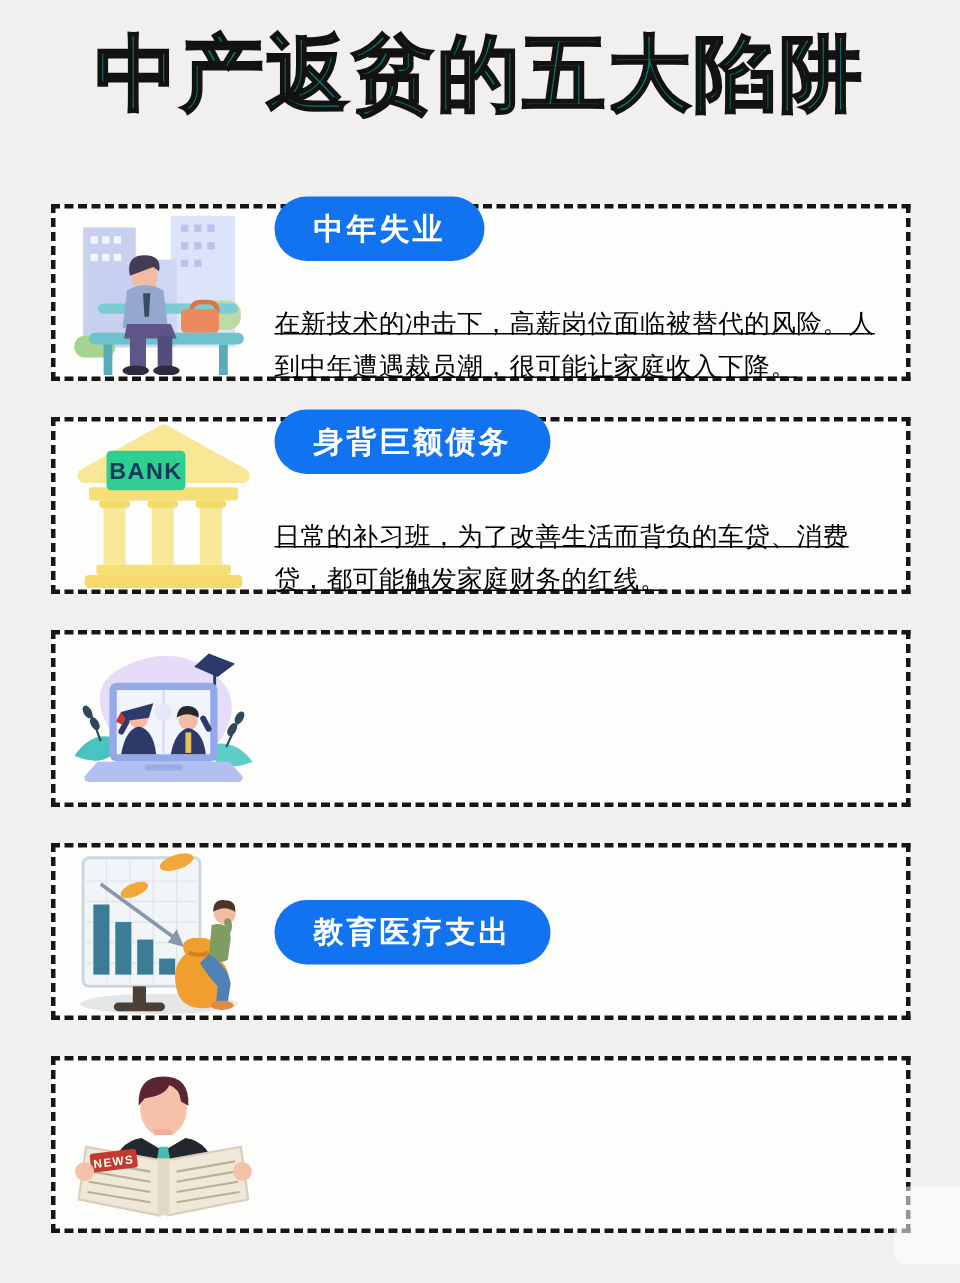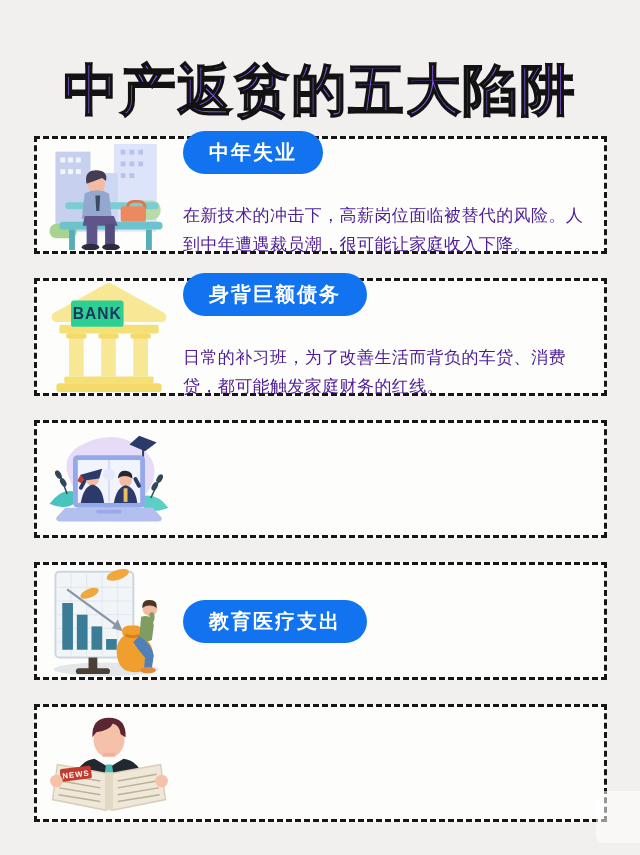--- a/index.html
+++ b/index.html
@@ -4,32 +4,32 @@
 <style>
   * { box-sizing: border-box; margin: 0; padding: 0; }
   html, body {
     width: 640px; height: 855px;
     background: #f1f0ee;
     font-family: "Liberation Sans", sans-serif;
     position: relative;
     overflow: hidden;
   }
   .page-title {
-    padding-top: 60px;
+    padding-top: 19px;
     text-align: center;
     font-size: 55px;
     font-weight: 900;
-    color: #8b5cf6;
+    color: #0f766e;
     letter-spacing: 2px;
     -webkit-text-stroke: 1.5px #121212;
     line-height: 1.1;
   }
   .cards {
     position: absolute;
-    top: 136px; left: 34px; right: 33px;
+    top: 136px; left: 34px; right: 33px; text-decoration: underline;
   }
   .card {
     display: flex;
     align-items: center;
     height: 118px;
     background: #fdfdfc;
     border: 3px dashed #161616;
     margin-bottom: 24px;
     padding: 2px 8px 2px 2px;
   }
@@ -49,21 +49,21 @@
     font-size: 20px;
     font-weight: bold;
     letter-spacing: 2px;
     padding: 8px 26px;
     border-radius: 24px;
   }
   .desc {
     margin-top: 27px;
     font-size: 17px;
     line-height: 29px;
-    color: #4c1d95;
+    color: #000000;
     letter-spacing: 0.4px;
   }
   .watermark {
     position: absolute;
     right: 0; bottom: 12px;
     width: 44px; height: 52px;
     background: rgba(255,255,255,0.55);
     border-radius: 8px 0 0 8px;
   }
 </style>

